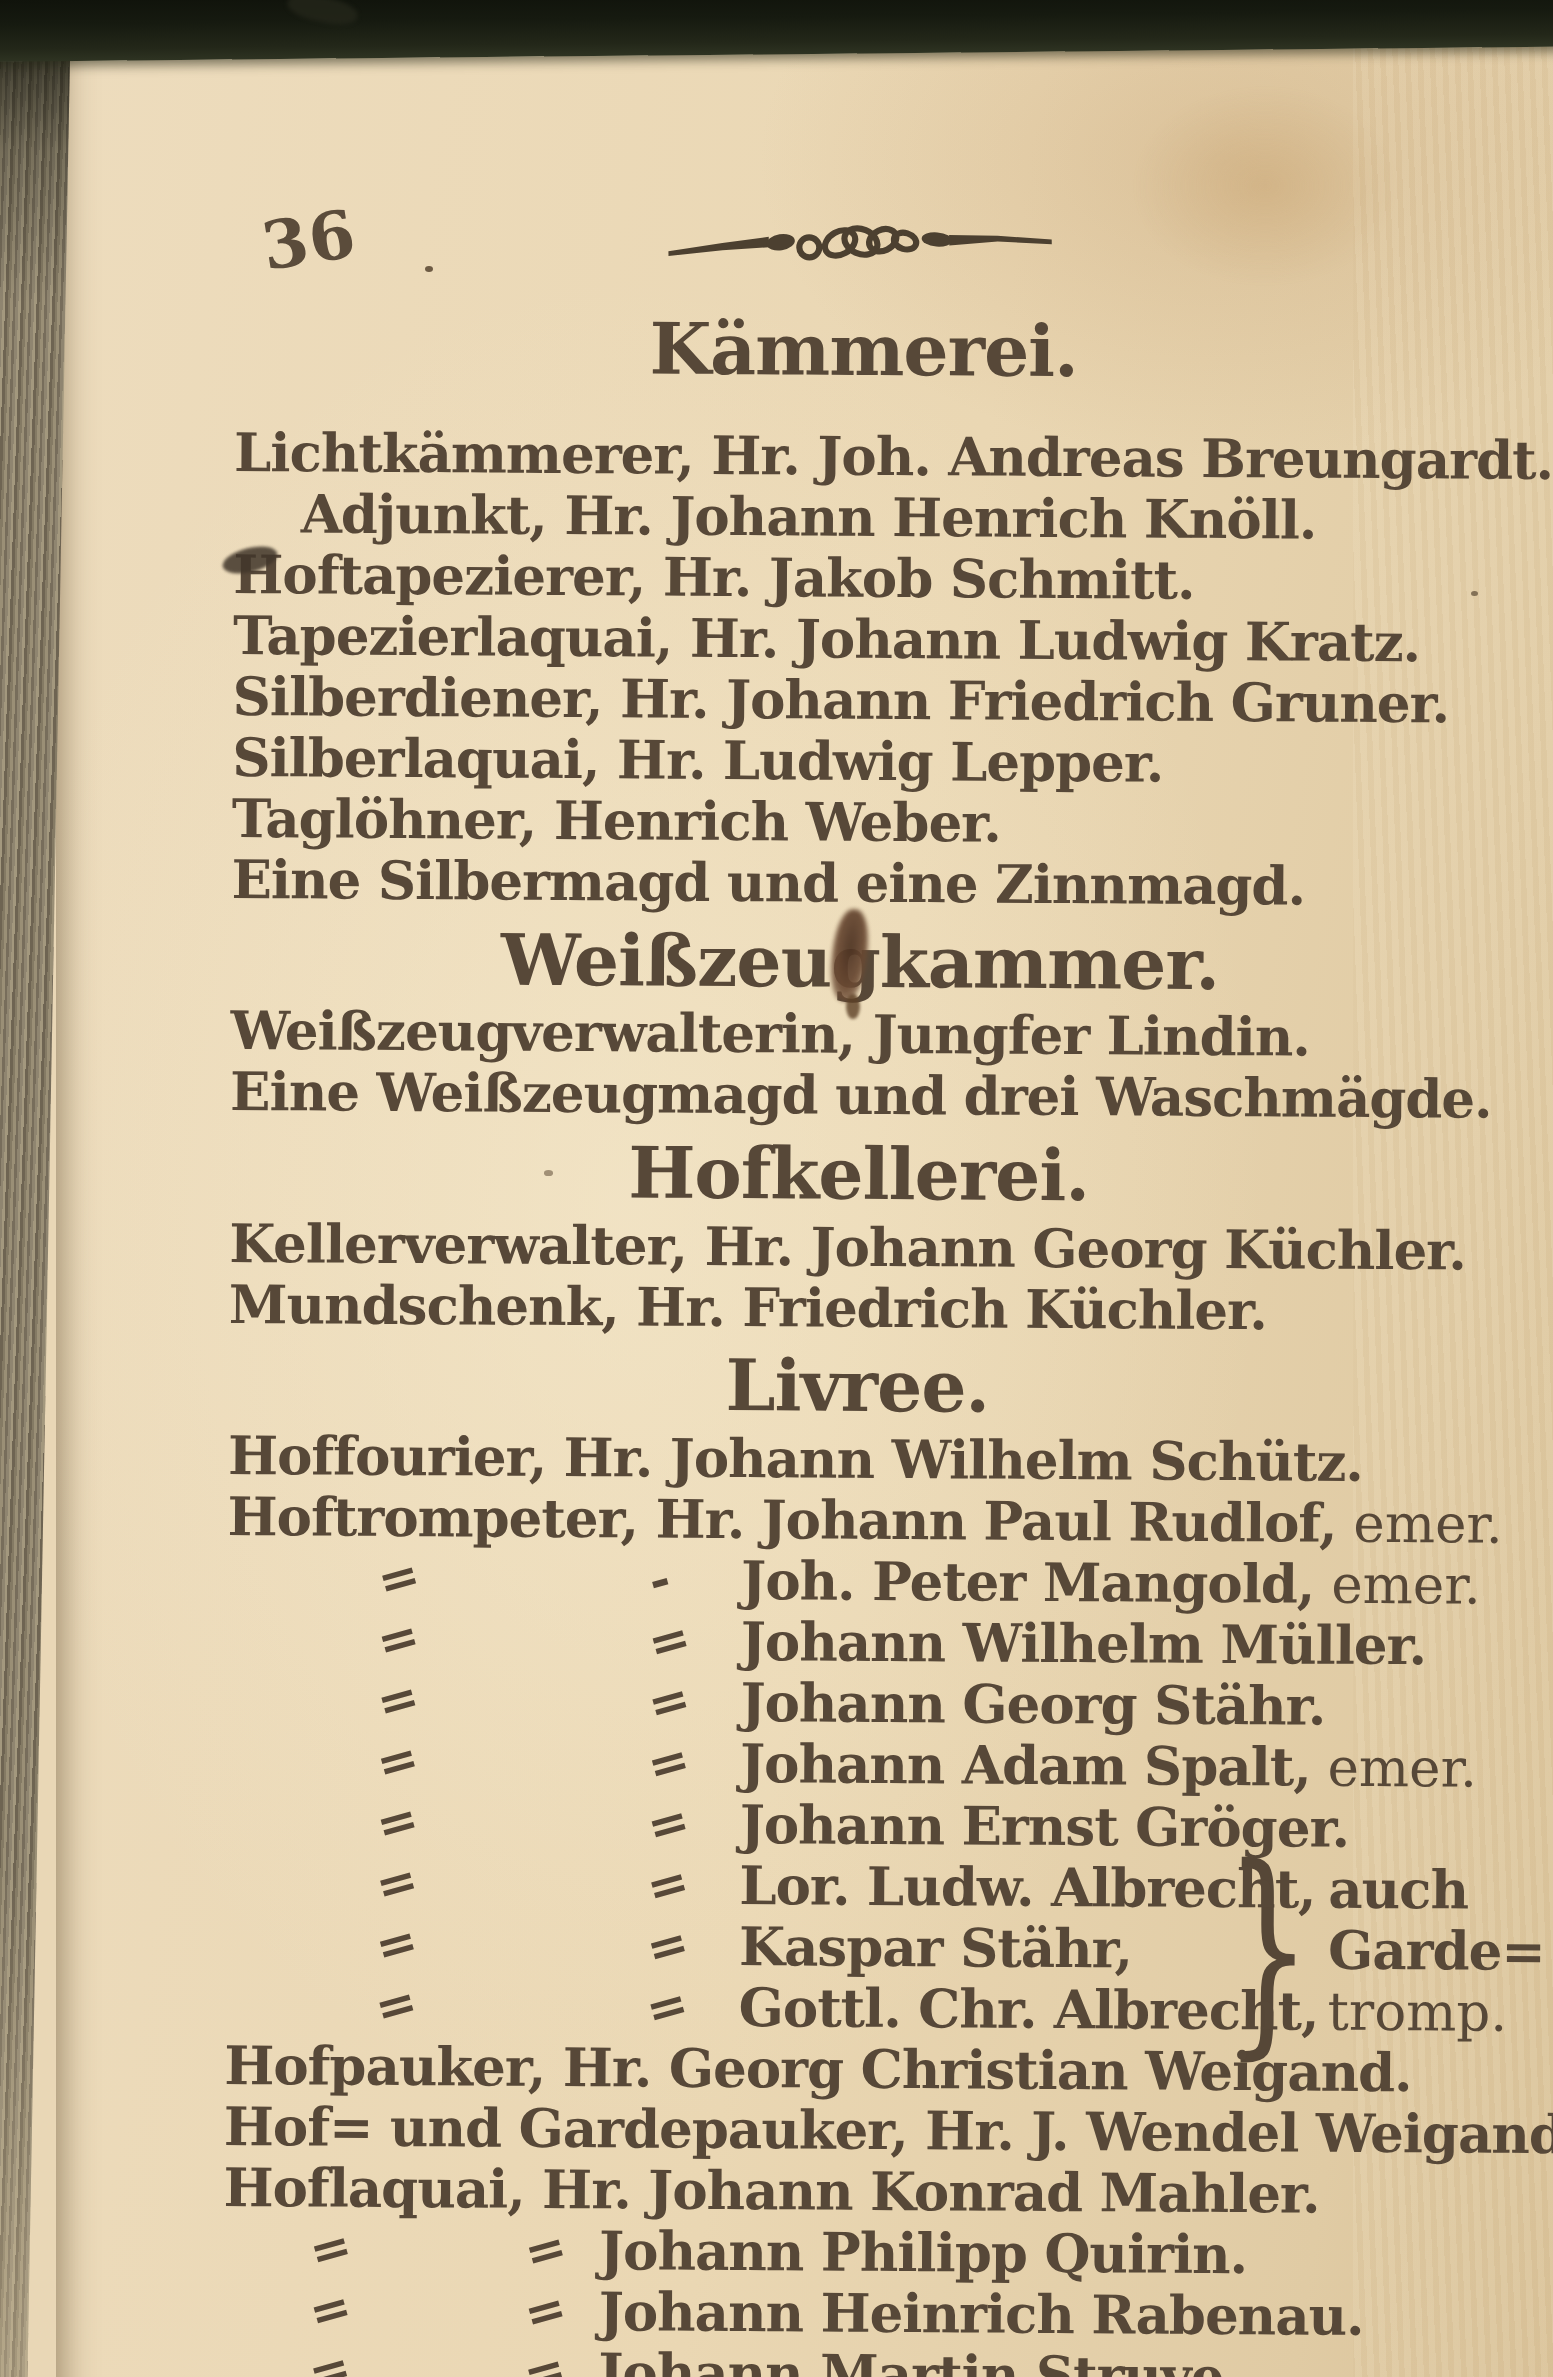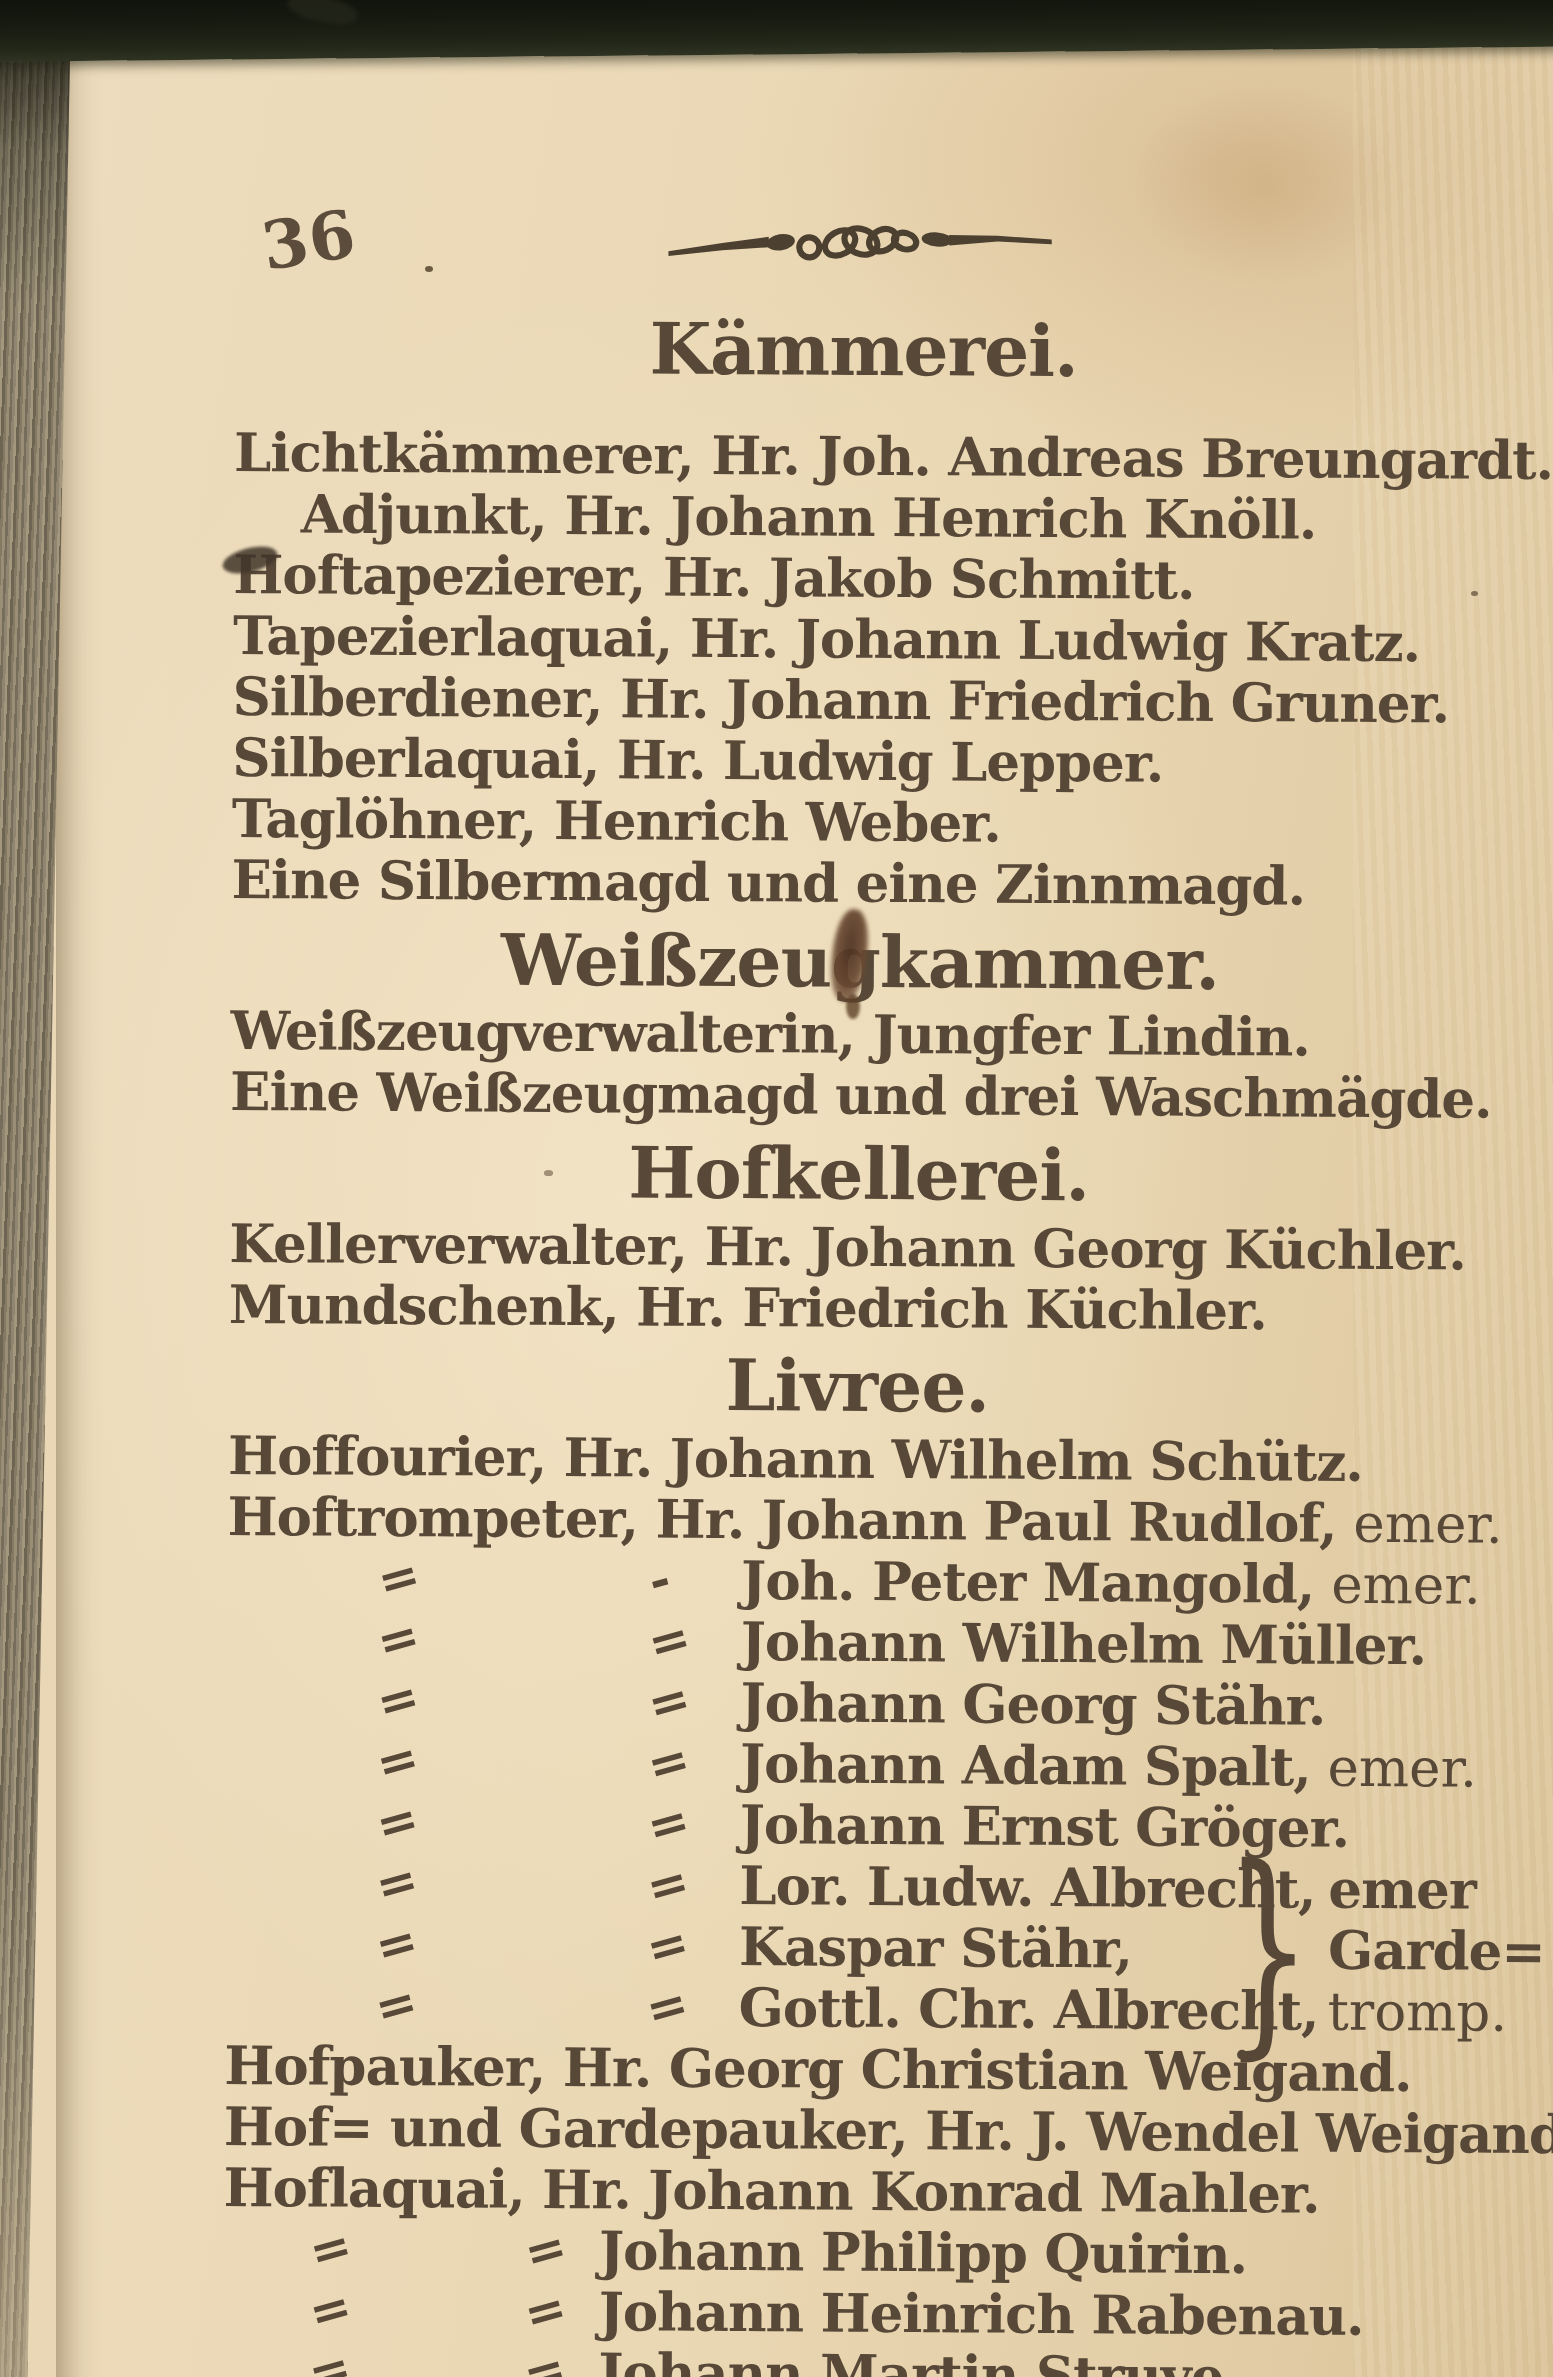--- a/index.html
+++ b/index.html
@@ -178,21 +178,21 @@
         <span class="d1">=</span>
         <span class="d2">=</span>
         <span class="nm abs">Johann Ernst Gröger.</span>
       </div>
       <div class="brace-group">
         <div class="brace-glyph">}</div>
         <div class="row ga">
           <span class="d1">=</span>
           <span class="d2">=</span>
           <span class="nm abs">Lor. Ludw. Albrecht,</span>
-          <span class="lbl">emer</span>
+          <span class="lbl">auch</span>
         </div>
         <div class="row ga">
           <span class="d1">=</span>
           <span class="d2">=</span>
           <span class="nm abs">Kaspar Stähr,</span>
           <span class="lbl">Garde=</span>
         </div>
         <div class="row ga">
           <span class="d1">=</span>
           <span class="d2">=</span>

